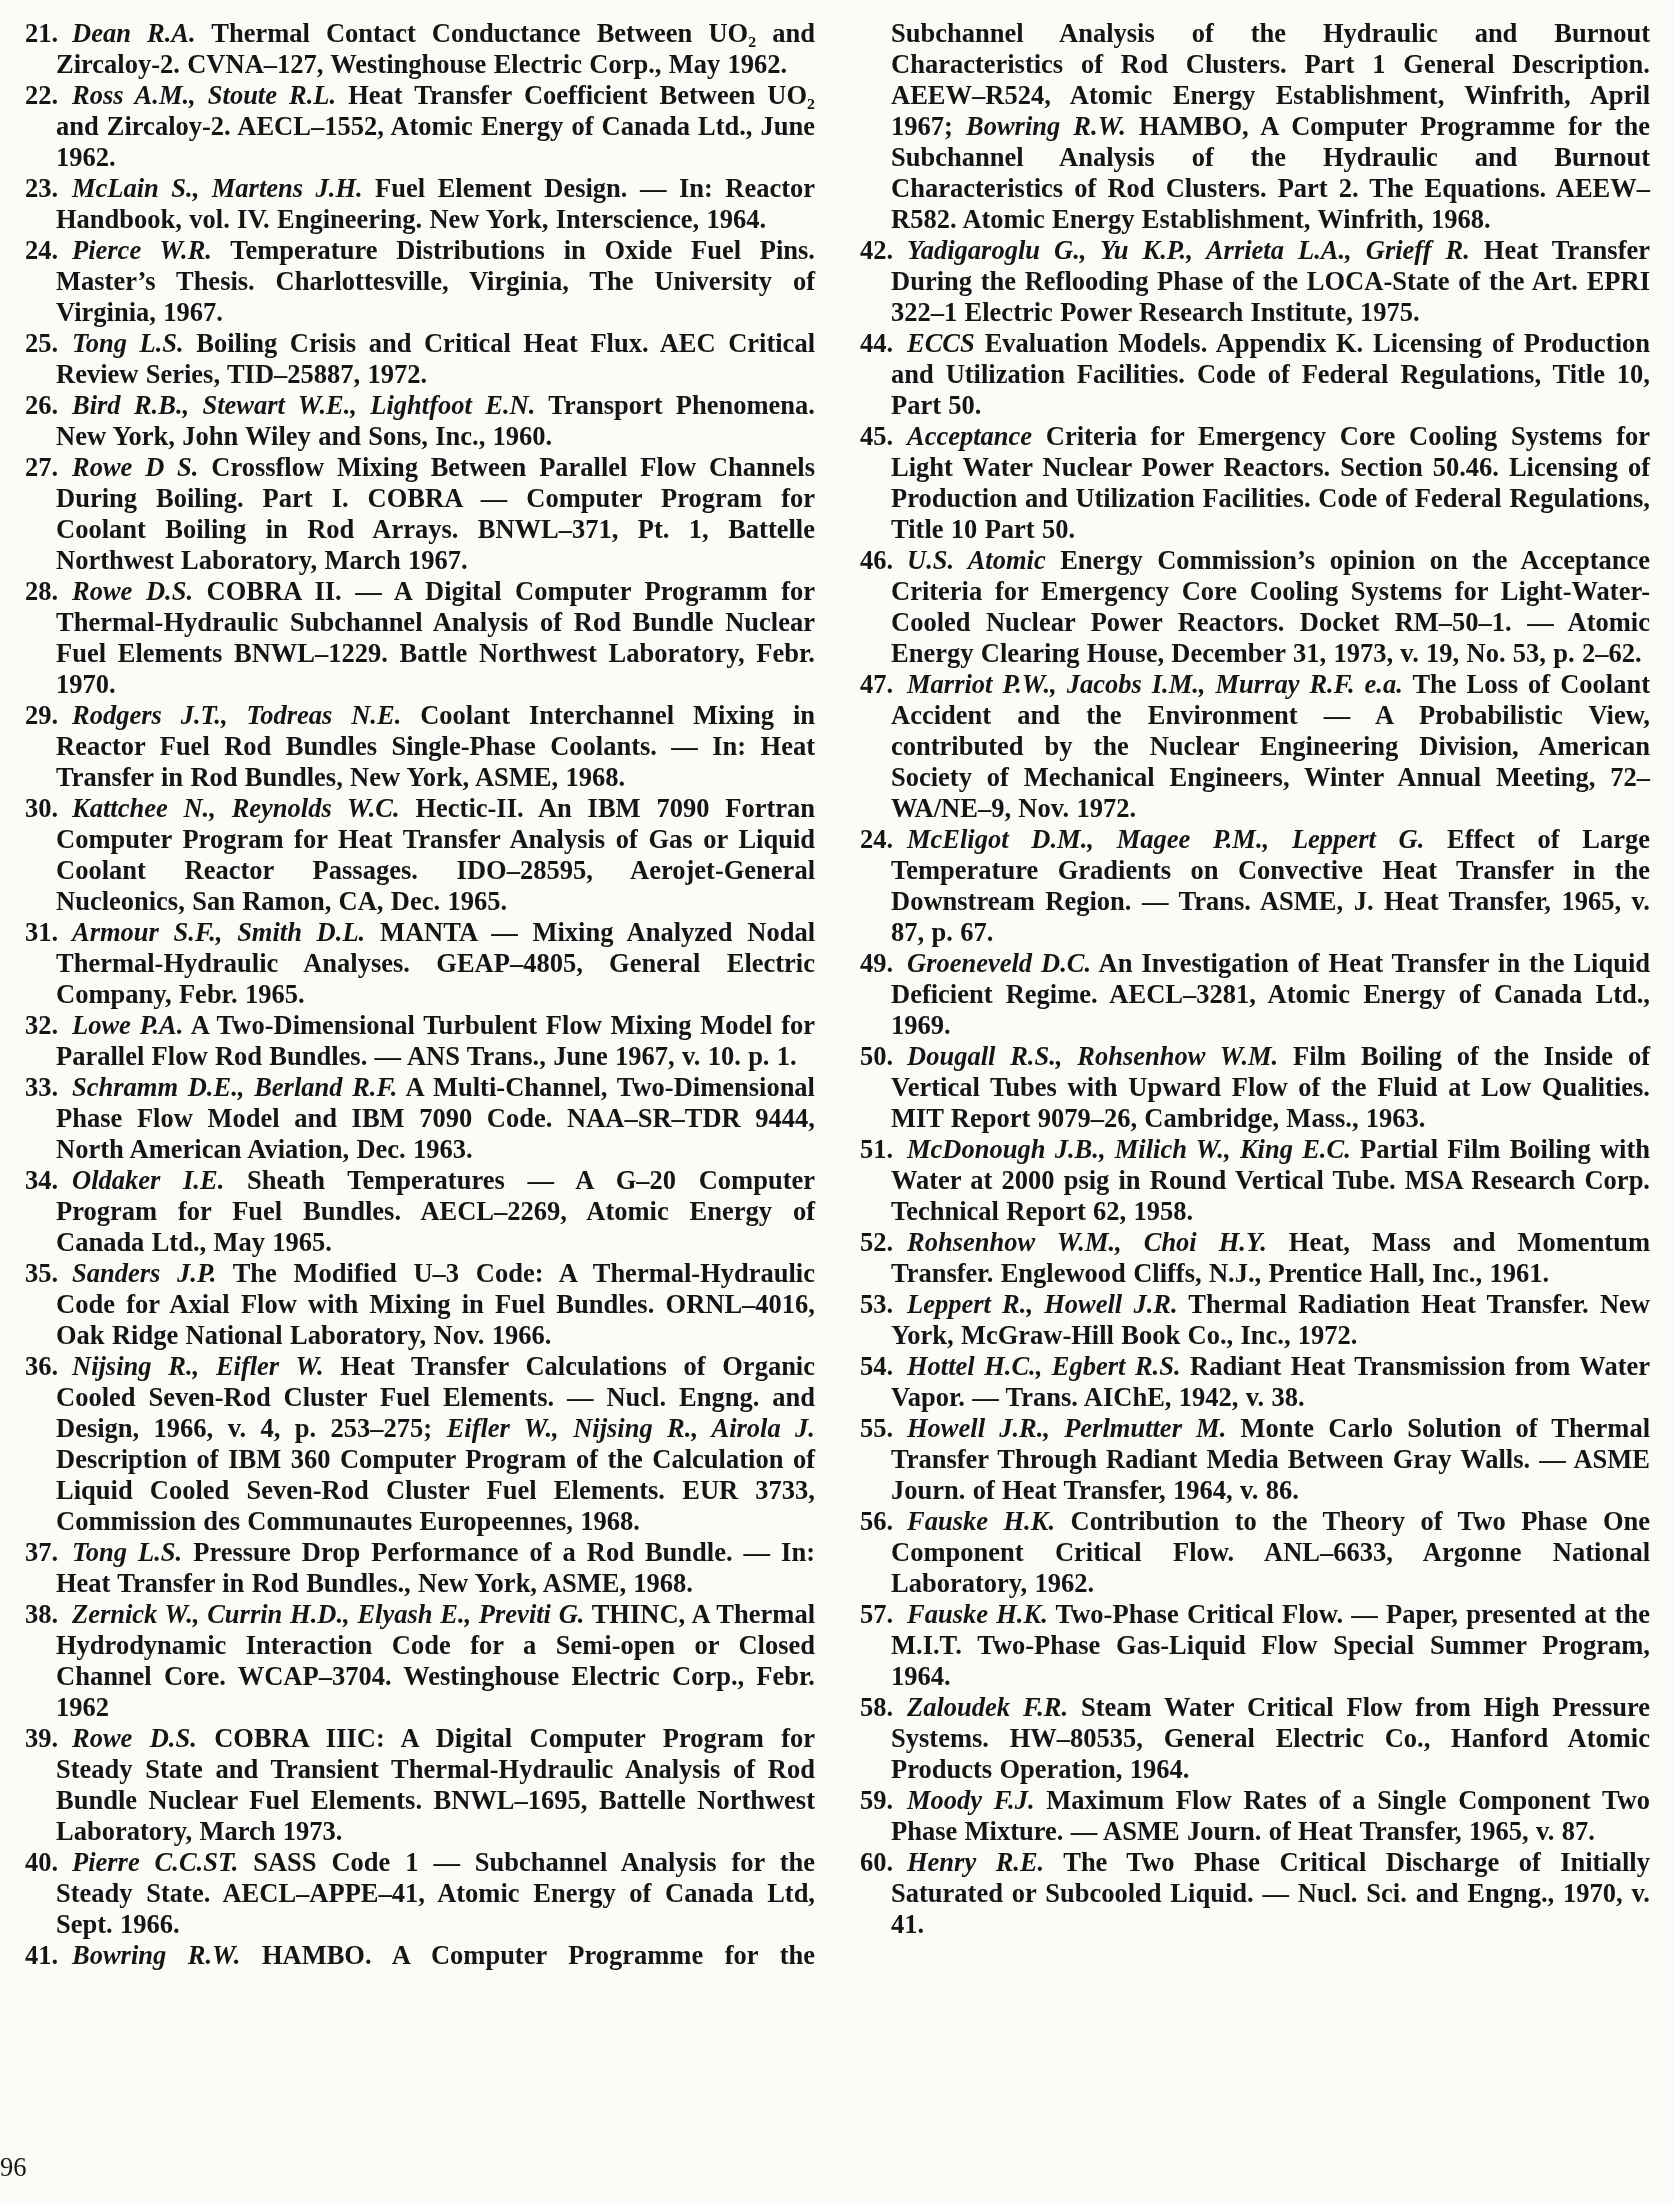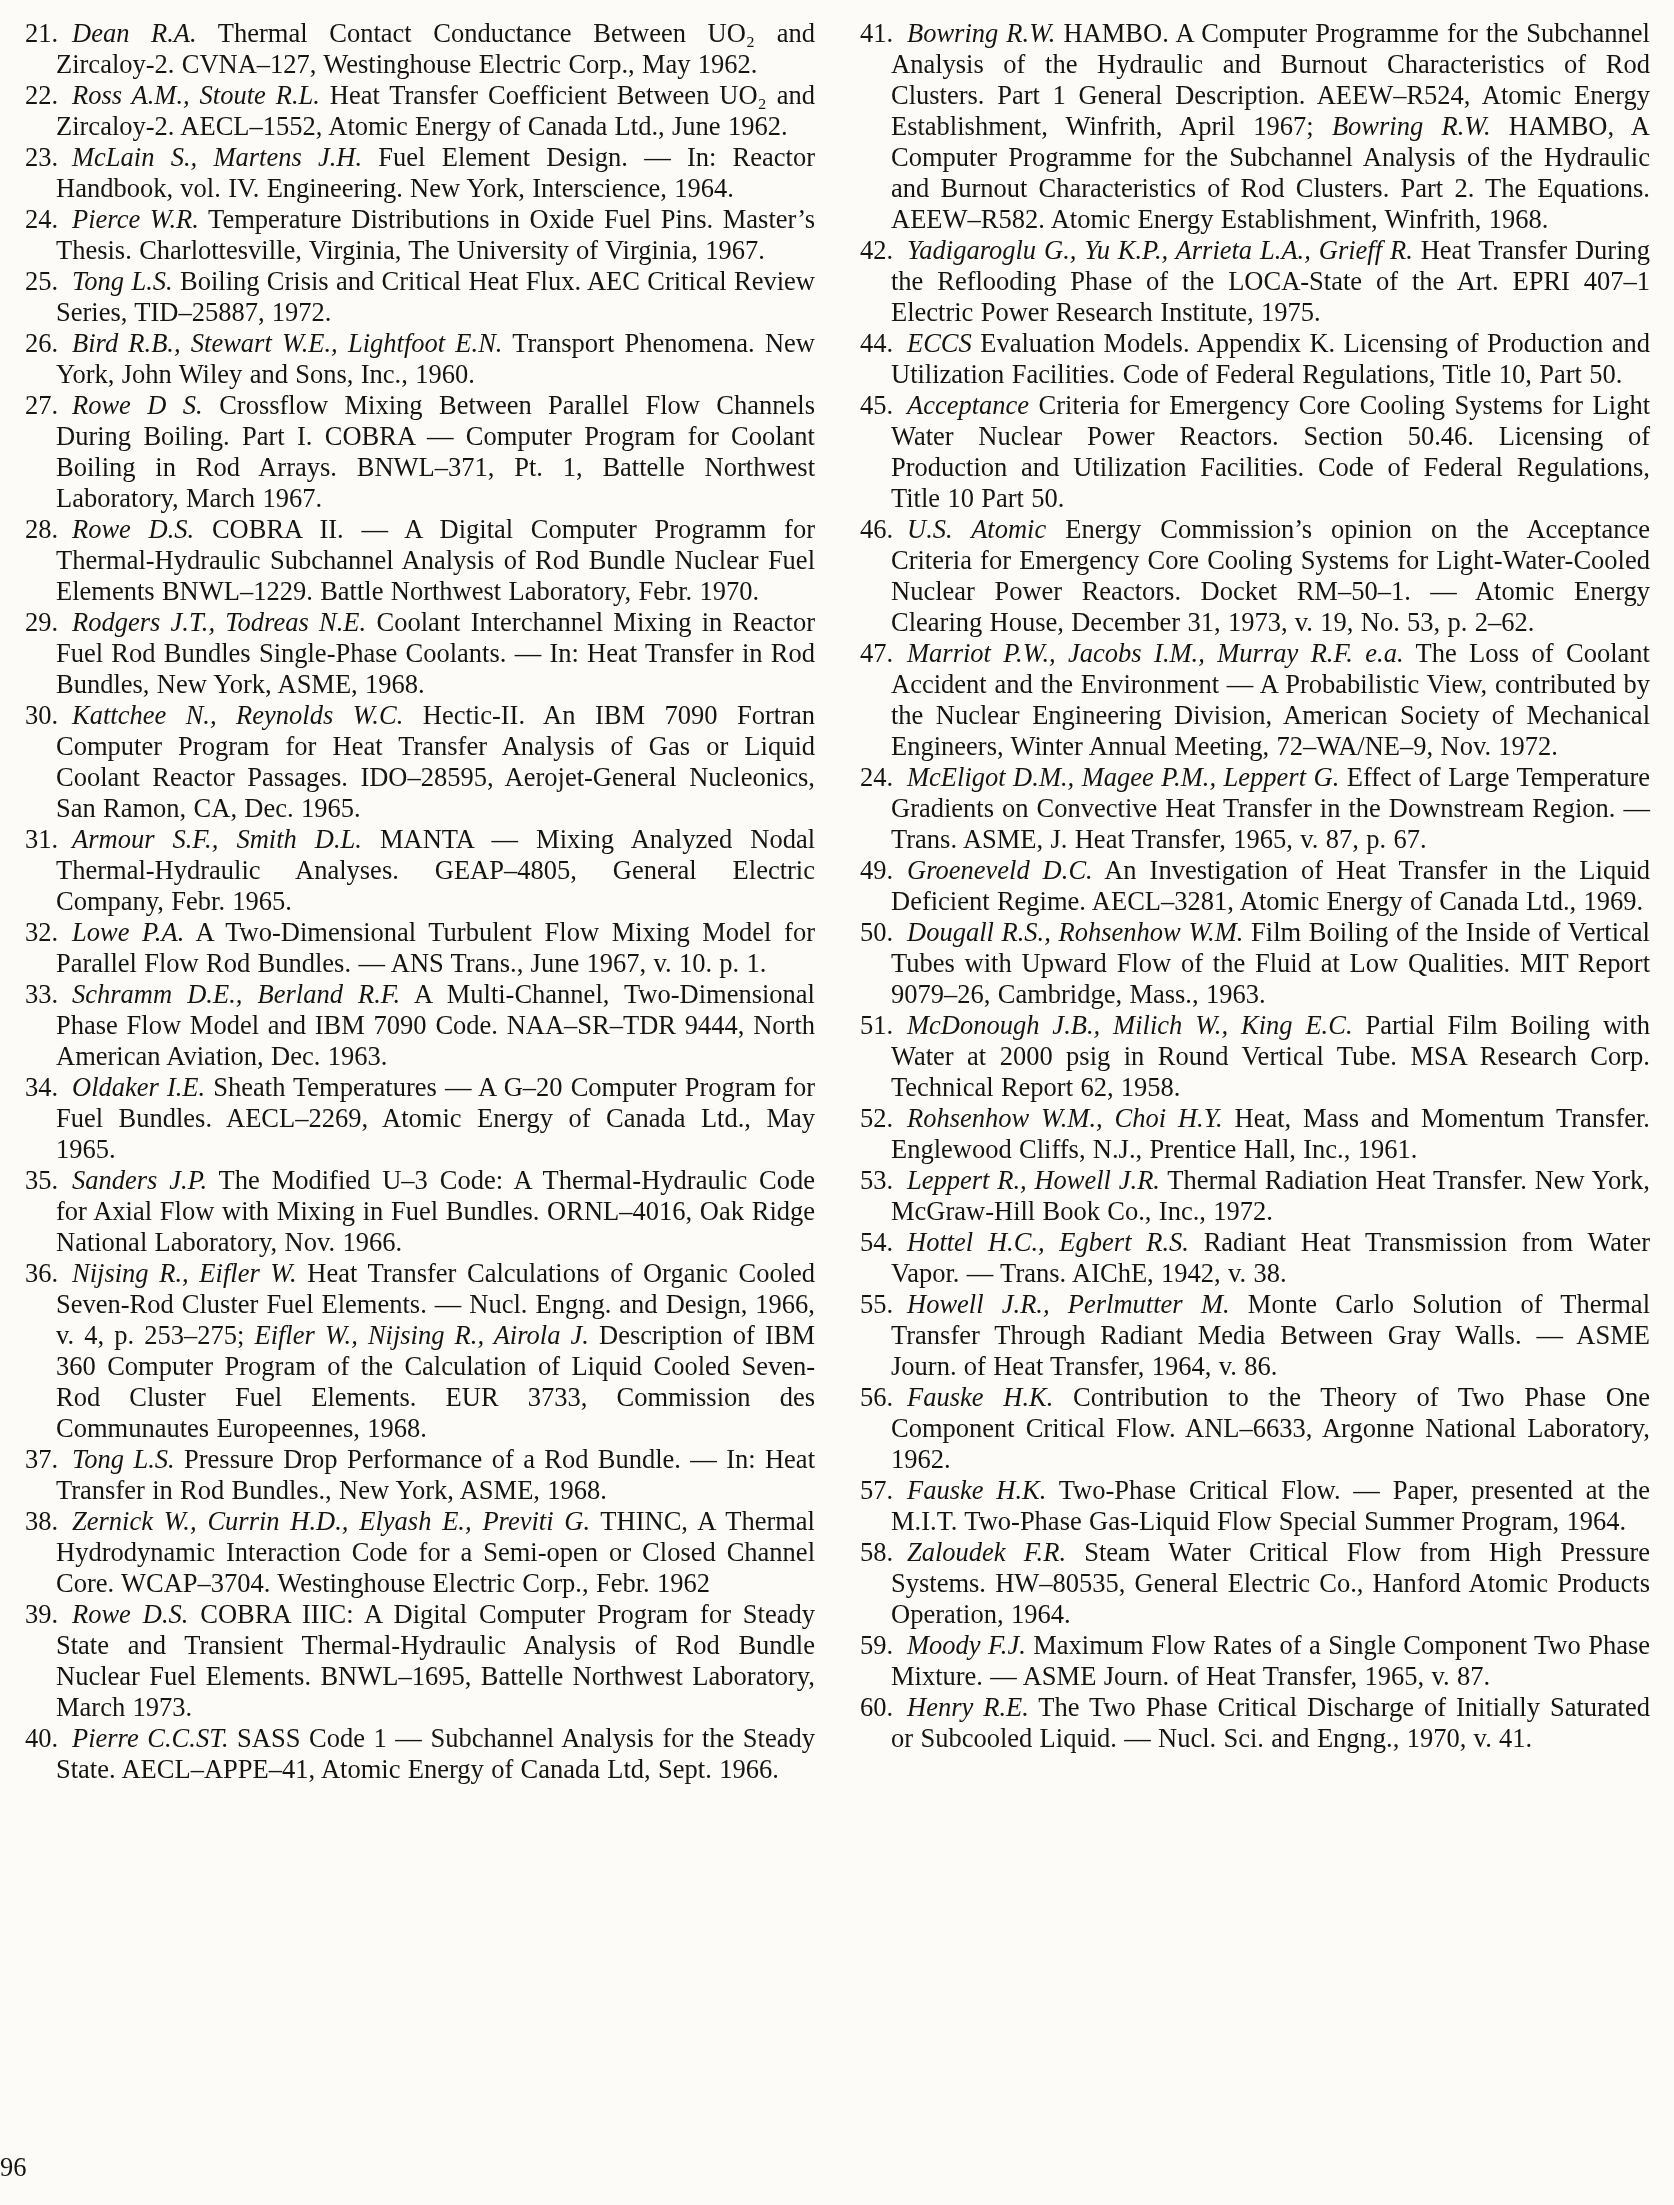--- a/index.html
+++ b/index.html
@@ -13,20 +13,21 @@
     font-family: "Liberation Serif", "DejaVu Serif", serif;
     position: relative;
     box-sizing: border-box;
     padding: 18px 25px 0 25px;
     overflow: hidden;
   }
 
   .columns {
     column-count: 2;
     column-gap: 45px;
+    font-weight: bold;
   }
 
   .ref {
     font-size: 26.5px;
     line-height: 31px;
     text-align: justify;
     padding-left: 31px;
     text-indent: -31px;
     word-spacing: 0.7px;
     orphans: 1;
@@ -70,21 +71,21 @@
       <div class="ref"><span class="num">32.</span><span><span class="au">Lowe P.A.</span><span> A Two-Dimensional Turbulent Flow Mixing Model for Parallel Flow Rod Bundles. — ANS Trans., June 1967, v. 10. p. 1.</span></span></div>
       <div class="ref"><span class="num">33.</span><span><span class="au">Schramm D.E., Berland R.F.</span><span> A Multi-Channel, Two-Dimensional Phase Flow Model and IBM 7090 Code. NAA–SR–TDR 9444, North American Aviation, Dec. 1963.</span></span></div>
       <div class="ref"><span class="num">34.</span><span><span class="au">Oldaker I.E.</span><span> Sheath Temperatures — A G–20 Computer Program for Fuel Bundles. AECL–2269, Atomic Energy of Canada Ltd., May 1965.</span></span></div>
       <div class="ref"><span class="num">35.</span><span><span class="au">Sanders J.P.</span><span> The Modified U–3 Code: A Thermal-Hydraulic Code for Axial Flow with Mixing in Fuel Bundles. ORNL–4016, Oak Ridge National Laboratory, Nov. 1966.</span></span></div>
       <div class="ref"><span class="num">36.</span><span><span class="au">Nijsing R., Eifler W.</span><span> Heat Transfer Calculations of Organic Cooled Seven-Rod Cluster Fuel Elements. — Nucl. Engng. and Design, 1966, v. 4, p. 253–275; </span><span class="au">Eifler W., Nijsing R., Airola J.</span><span> Description of IBM 360 Computer Program of the Calculation of Liquid Cooled Seven-Rod Cluster Fuel Elements. EUR 3733, Commission des Communautes Europeennes, 1968.</span></span></div>
       <div class="ref"><span class="num">37.</span><span><span class="au">Tong L.S.</span><span> Pressure Drop Performance of a Rod Bundle. — In: Heat Transfer in Rod Bundles., New York, ASME, 1968.</span></span></div>
       <div class="ref"><span class="num">38.</span><span><span class="au">Zernick W., Currin H.D., Elyash E., Previti G.</span><span> THINC, A Thermal Hydrodynamic Interaction Code for a Semi-open or Closed Channel Core. WCAP–3704. Westinghouse Electric Corp., Febr. 1962</span></span></div>
       <div class="ref"><span class="num">39.</span><span><span class="au">Rowe D.S.</span><span> COBRA IIIC: A Digital Computer Program for Steady State and Transient Thermal-Hydraulic Analysis of Rod Bundle Nuclear Fuel Elements. BNWL–1695, Battelle Northwest Laboratory, March 1973.</span></span></div>
       <div class="ref"><span class="num">40.</span><span><span class="au">Pierre C.C.ST.</span><span> SASS Code 1 — Subchannel Analysis for the Steady State. AECL–APPE–41, Atomic Energy of Canada Ltd, Sept. 1966.</span></span></div>
       <div class="ref"><span class="num">41.</span><span><span class="au">Bowring R.W.</span><span> HAMBO. A Computer Programme for the Subchannel Analysis of the Hydraulic and Burnout Characteristics of Rod Clusters. Part 1 General Description. AEEW–R524, Atomic Energy Establishment, Winfrith, April 1967; </span><span class="au">Bowring R.W.</span><span> HAMBO, A Computer Programme for the Subchannel Analysis of the Hydraulic and Burnout Characteristics of Rod Clusters. Part 2. The Equations. AEEW–R582. Atomic Energy Establishment, Winfrith, 1968.</span></span></div>
-      <div class="ref"><span class="num">42.</span><span><span class="au">Yadigaroglu G., Yu K.P., Arrieta L.A., Grieff R.</span><span> Heat Transfer During the Reflooding Phase of the LOCA-State of the Art. EPRI 407–1 Electric Power Research Institute, 1975.</span></span></div>
+      <div class="ref"><span class="num">42.</span><span><span class="au">Yadigaroglu G., Yu K.P., Arrieta L.A., Grieff R.</span><span> Heat Transfer During the Reflooding Phase of the LOCA-State of the Art. EPRI 322–1 Electric Power Research Institute, 1975.</span></span></div>
       <div class="ref"><span class="num">44.</span><span><span class="au">ECCS</span><span> Evaluation Models. Appendix K. Licensing of Production and Utilization Facilities. Code of Federal Regulations, Title 10, Part 50.</span></span></div>
       <div class="ref"><span class="num">45.</span><span><span class="au">Acceptance</span><span> Criteria for Emergency Core Cooling Systems for Light Water Nuclear Power Reactors. Section 50.46. Licensing of Production and Utilization Facilities. Code of Federal Regulations, Title 10 Part 50.</span></span></div>
       <div class="ref"><span class="num">46.</span><span><span class="au">U.S. Atomic</span><span> Energy Commission’s opinion on the Acceptance Criteria for Emergency Core Cooling Systems for Light-Water-Cooled Nuclear Power Reactors. Docket RM–50–1. — Atomic Energy Clearing House, December 31, 1973, v. 19, No. 53, p. 2–62.</span></span></div>
       <div class="ref"><span class="num">47.</span><span><span class="au">Marriot P.W., Jacobs I.M., Murray R.F. e.a.</span><span> The Loss of Coolant Accident and the Environment — A Probabilistic View, contributed by the Nuclear Engineering Division, American Society of Mechanical Engineers, Winter Annual Meeting, 72–WA/NE–9, Nov. 1972.</span></span></div>
       <div class="ref"><span class="num">24.</span><span><span class="au">McEligot D.M., Magee P.M., Leppert G.</span><span> Effect of Large Temperature Gradients on Convective Heat Transfer in the Downstream Region. — Trans. ASME, J. Heat Transfer, 1965, v. 87, p. 67.</span></span></div>
       <div class="ref"><span class="num">49.</span><span><span class="au">Groeneveld D.C.</span><span> An Investigation of Heat Transfer in the Liquid Deficient Regime. AECL–3281, Atomic Energy of Canada Ltd., 1969.</span></span></div>
       <div class="ref"><span class="num">50.</span><span><span class="au">Dougall R.S., Rohsenhow W.M.</span><span> Film Boiling of the Inside of Vertical Tubes with Upward Flow of the Fluid at Low Qualities. MIT Report 9079–26, Cambridge, Mass., 1963.</span></span></div>
       <div class="ref"><span class="num">51.</span><span><span class="au">McDonough J.B., Milich W., King E.C.</span><span> Partial Film Boiling with Water at 2000 psig in Round Vertical Tube. MSA Research Corp. Technical Report 62, 1958.</span></span></div>
       <div class="ref"><span class="num">52.</span><span><span class="au">Rohsenhow W.M., Choi H.Y.</span><span> Heat, Mass and Momentum Transfer. Englewood Cliffs, N.J., Prentice Hall, Inc., 1961.</span></span></div>
       <div class="ref"><span class="num">53.</span><span><span class="au">Leppert R., Howell J.R.</span><span> Thermal Radiation Heat Transfer. New York, McGraw-Hill Book Co., Inc., 1972.</span></span></div>

